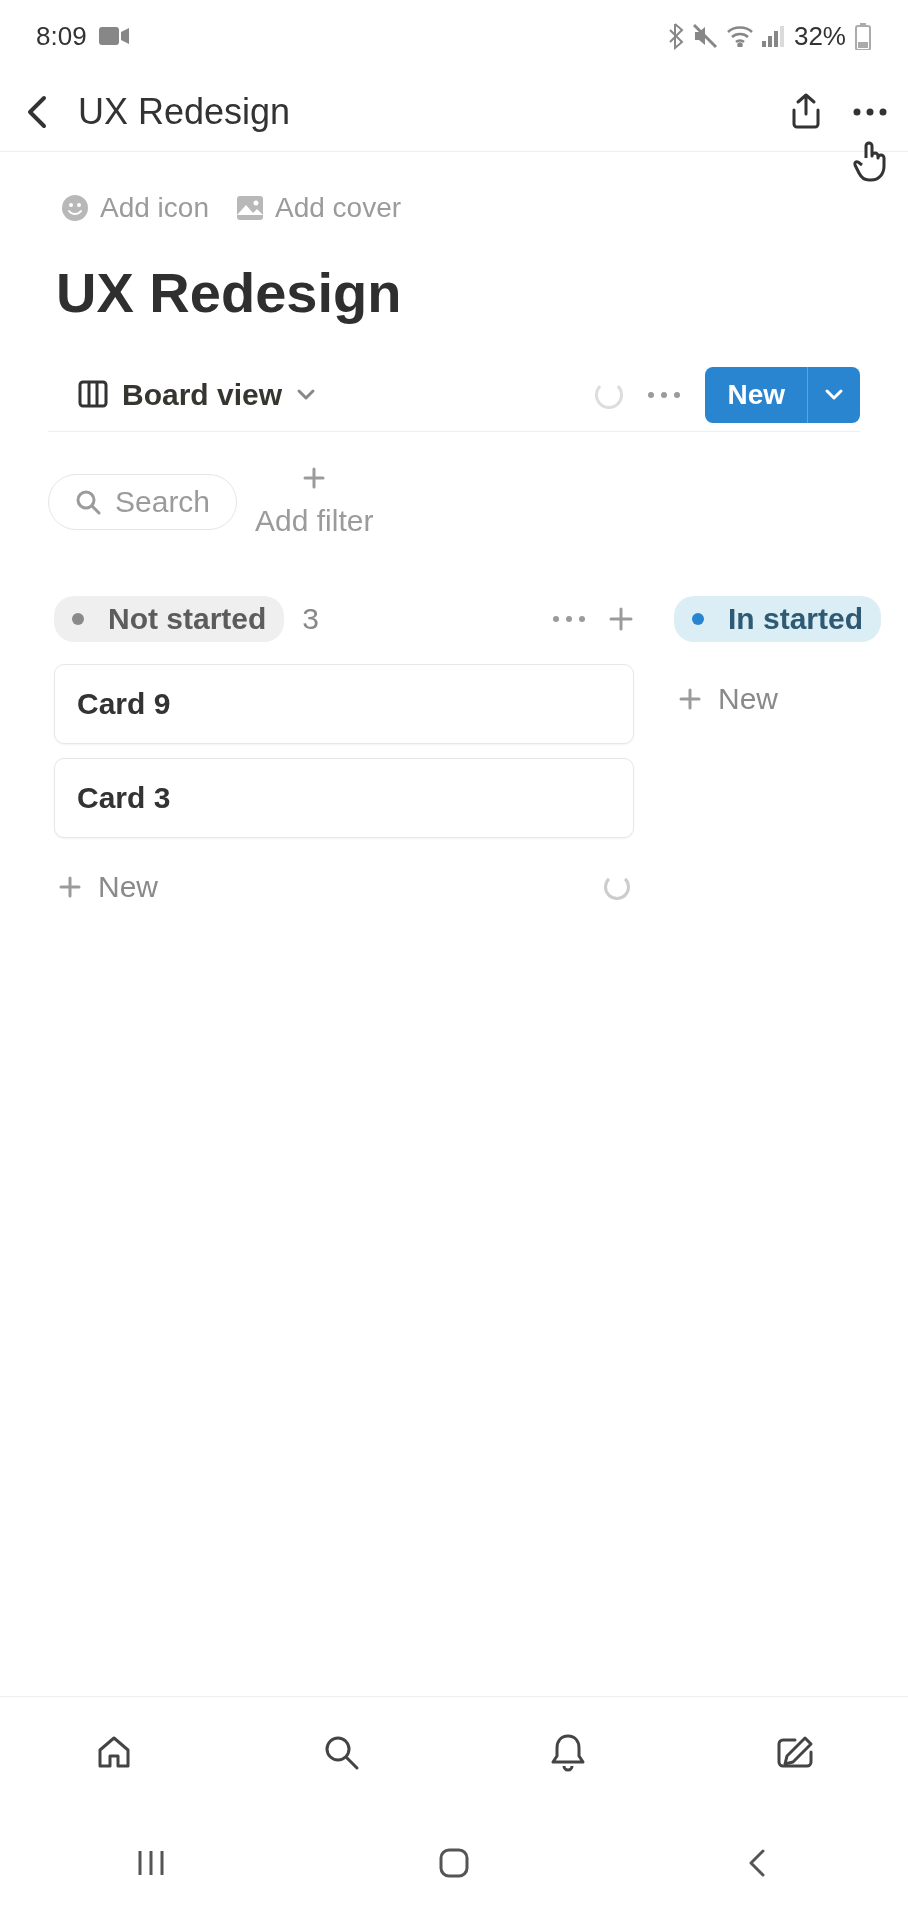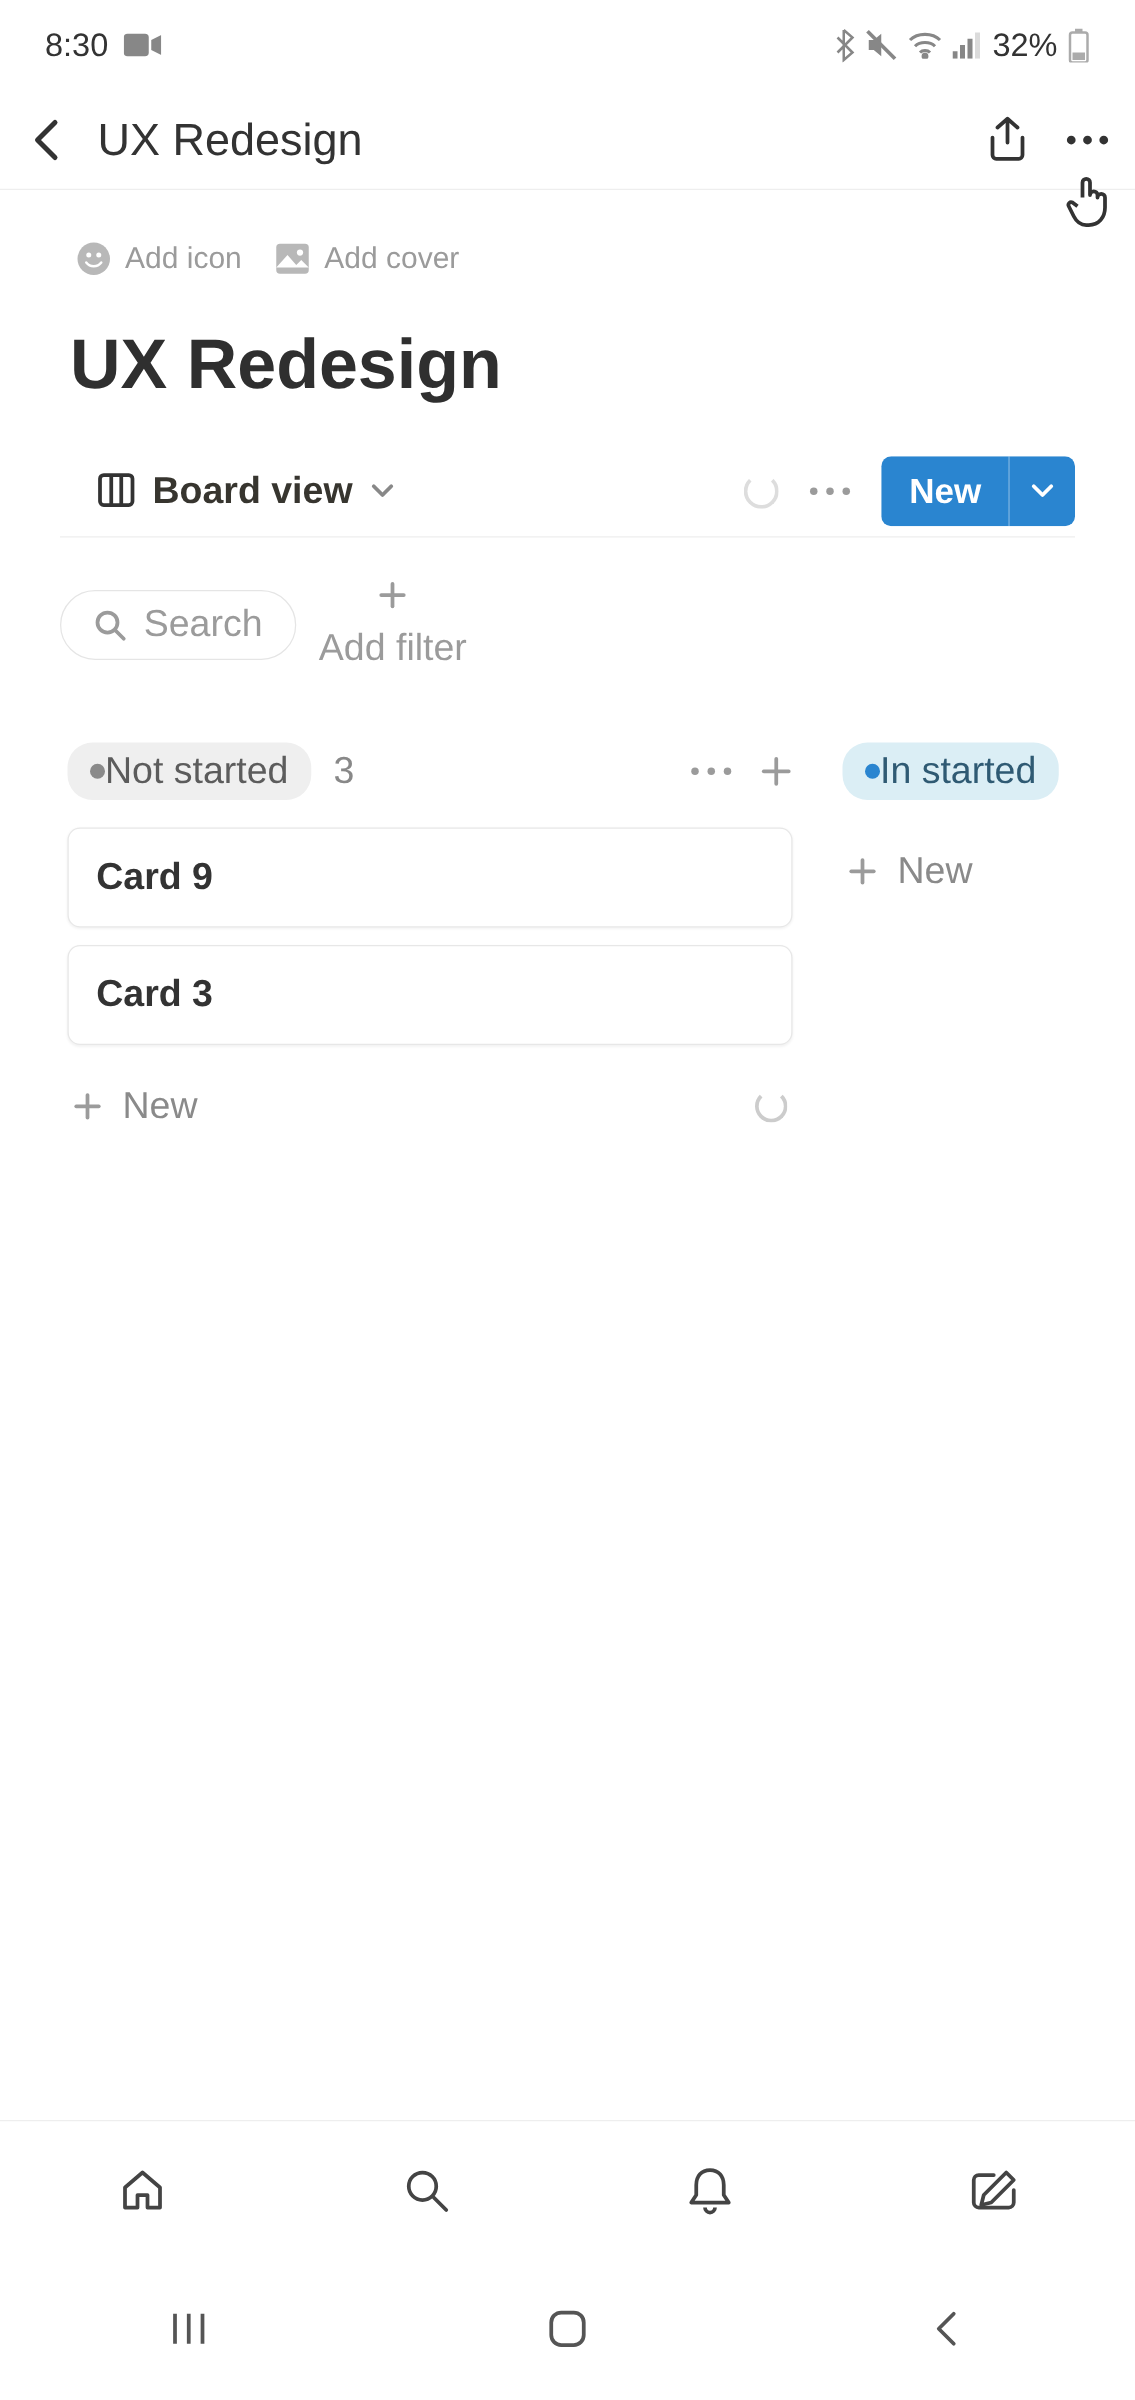--- a/index.html
+++ b/index.html
@@ -45,21 +45,21 @@
     color: #333;
   }
 
   
   .page-options {
     display: flex;
     align-items: center;
     gap: 26px;
     padding: 40px 60px 16px 60px;
     color: #9b9b9b;
-    font-size: 24px;
+    font-size: 28px;
   }
   .page-option { display: flex; align-items: center; gap: 10px; }
   .page-option .opt-ic { width: 30px; height: 30px; display:flex; align-items:center; justify-content:center; }
 
   
   .page-title {
     font-size: 56px;
     font-weight: 800;
     padding: 20px 56px 8px 56px;
     color: #2f2f2f;
@@ -119,22 +119,22 @@
     padding: 48px 48px 0 54px;
     overflow-x: hidden;
     align-items: flex-start;
   }
   .col { min-width: 580px; }
   .col.inprog { min-width: 260px; }
   .col-header {
     display:flex; align-items:center; gap: 18px; margin-bottom: 22px;
   }
   .status-chip {
-    display:inline-flex; align-items:center; gap:0; border-radius: 20px;
-    padding: 6px 18px; font-size: 30px; font-weight: 400;
+    display:inline-flex; align-items:center; gap:24px; border-radius: 20px;
+    padding: 6px 18px; font-size: 30px; font-weight: 700;
   }
   .chip-grey { background:#efefef; color:#5c5c5c; }
   .chip-blue { background:#dbeef5; color:#2f5a73; }
   .chip-dot { width:12px; height:12px; border-radius:50%; display:inline-block; }
   .dot-grey { background:#8a8a8a; }
   .dot-blue { background:#2a85d0; }
   .col-count { color:#888; font-size: 30px; }
   .col-header .right-controls { margin-left:auto; display:flex; align-items:center; gap:22px; color:#888; }
 
   .card {
@@ -174,21 +174,21 @@
 
   .cursor-hand {
     position:absolute; right: 8px; top: 136px; width:48px; height:48px; color:#333;
   }
 </style>
 </head>
 <body>
 
 <div class="status-bar">
   <div class="status-left">
-    <span>8:30</span>
+    <span>8:09</span>
     <span class="status-icon">
       <svg width="30" height="22" viewBox="0 0 30 22" fill="#555">
           <rect x="0" y="2" width="20" height="18" rx="3"></rect>
           <path d="M22 7 L30 3 L30 19 L22 15 Z"></path>
         </svg>
     </span>
   </div>
   <div class="status-right">
     <span class="status-icon">
       <svg width="18" height="28" viewBox="0 0 18 28" stroke="#555" stroke-width="2" fill="none">

